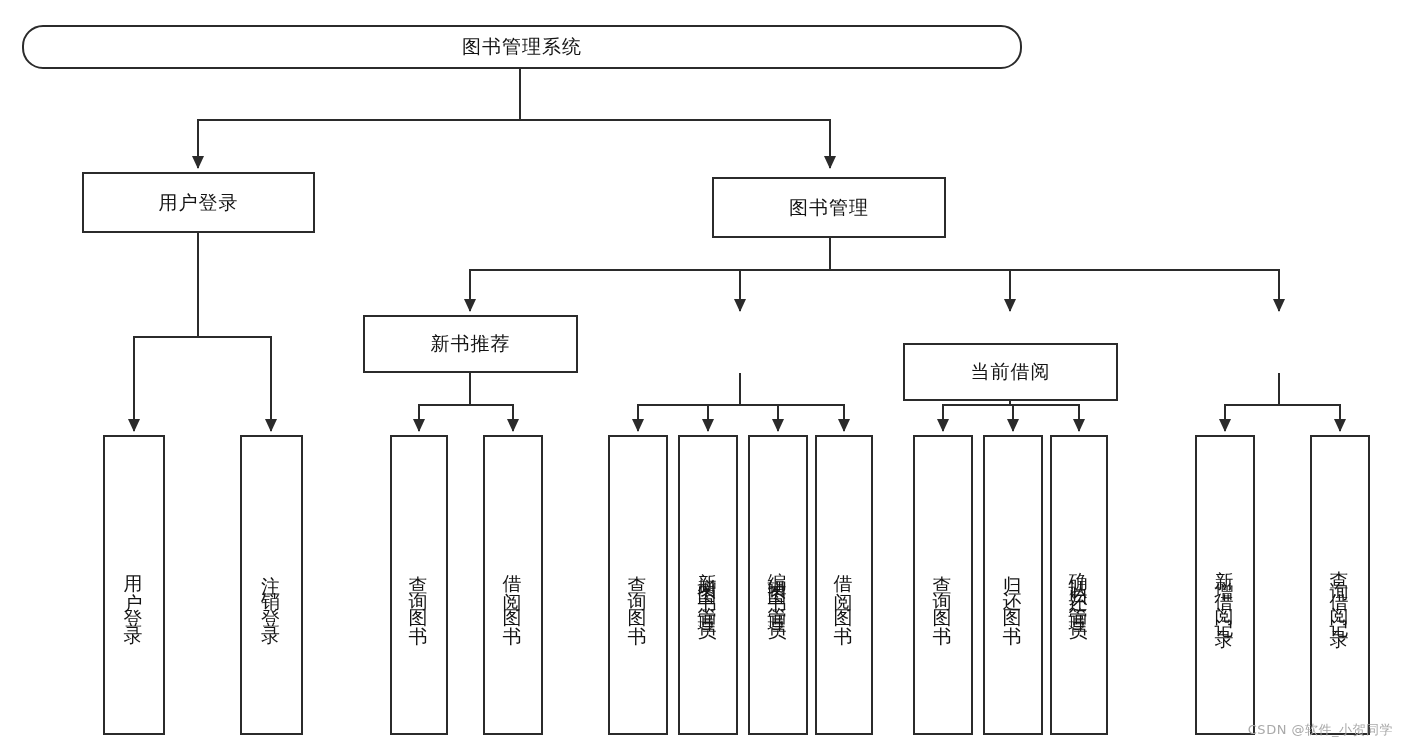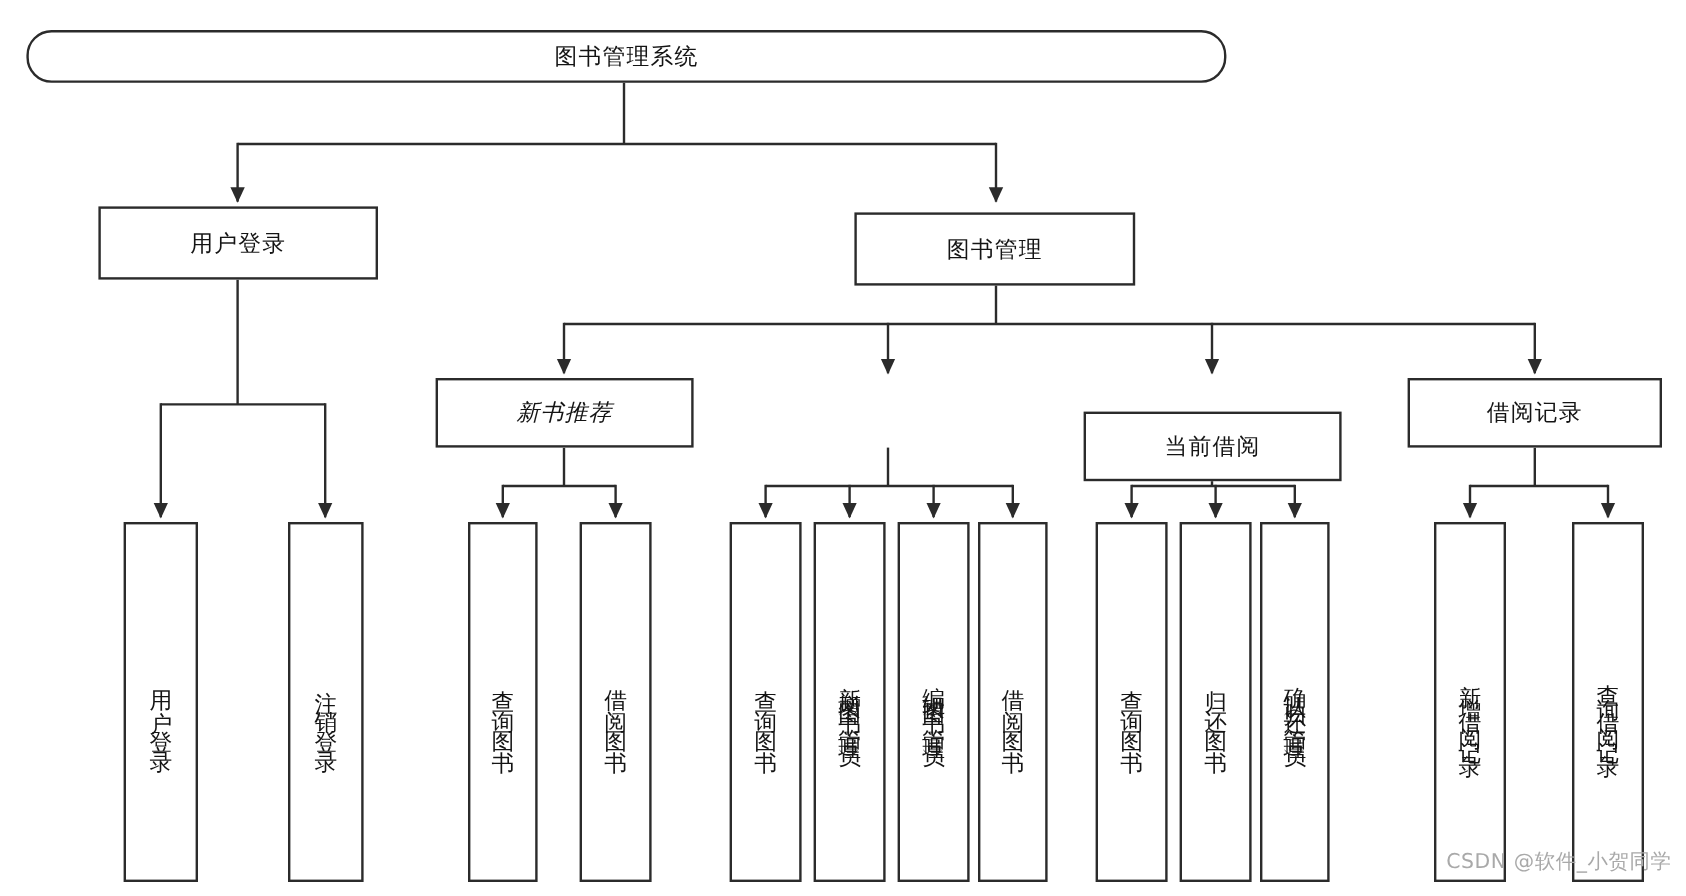--- a/index.html
+++ b/index.html
@@ -33,22 +33,22 @@
   .vnode {
     writing-mode: vertical-rl;
     text-orientation: mixed;
   }
   .vshort { letter-spacing: 17px; text-indent: 17px; }
   .vmed   { letter-spacing: 12px; text-indent: 12px; }
   .vlong  { letter-spacing: 7px;  text-indent: 7px; }
   .watermark {
     position: absolute;
     right: 12px;
-    bottom: 18px;
-    font-size: 17px;
+    bottom: 8px;
+    font-size: 13px;
     color: #a9a9a9;
     z-index: 3;
     letter-spacing: 0.5px;
   }
 </style>
 </head>
 <body>
 
 <div class="canvas">
 
@@ -100,23 +100,22 @@
       <line x1="1225" y1="404" x2="1225" y2="431" marker-end="url(#arw)"></line>
       <line x1="1340" y1="404" x2="1340" y2="431" marker-end="url(#arw)"></line>
     </g>
   </svg>
 
   <div class="node" style="left:22px; top:25px; width:1000px; height:44px;border-radius:21px;">图书管理系统</div>
 
   <div class="node" style="left:82px; top:172px; width:233px; height:61px;">用户登录</div>
   <div class="node" style="left:712px; top:156px; width:234px; height:61px;margin-top:21px;">图书管理</div>
 
-  <div class="node" style="left:363px; top:315px; width:215px; height:58px;font-style:italic;">新书推荐</div>
+  <div class="node" style="left:363px; top:315px; width:215px; height:58px;">新书推荐</div>
   <div class="node" style="left:903px; top:315px; width:215px; height:58px;margin-top:28px;">当前借阅</div>
-  <div class="node" style="left:1173px; top:315px; width:212px; height:58px;">借阅记录</div>
 
   <div class="node vnode vshort" style="left:103px; top:435px; width:62px; height:300px;">用户登录</div>
   <div class="node vnode vshort" style="left:240px; top:435px; width:63px; height:300px;">注销登录</div>
 
   <div class="node vnode vshort" style="left:390px; top:435px; width:58px; height:300px;">查询图书</div>
   <div class="node vnode vshort" style="left:483px; top:435px; width:60px; height:300px;">借阅图书</div>
 
   <div class="node vnode vshort" style="left:608px; top:435px; width:60px; height:300px;">查询图书</div>
   <div class="node vnode vlong" style="left:678px; top:435px; width:60px; height:300px;">新增图书（管理员）</div>
   <div class="node vnode vlong" style="left:748px; top:435px; width:60px; height:300px;">编辑图书（管理员）</div>

